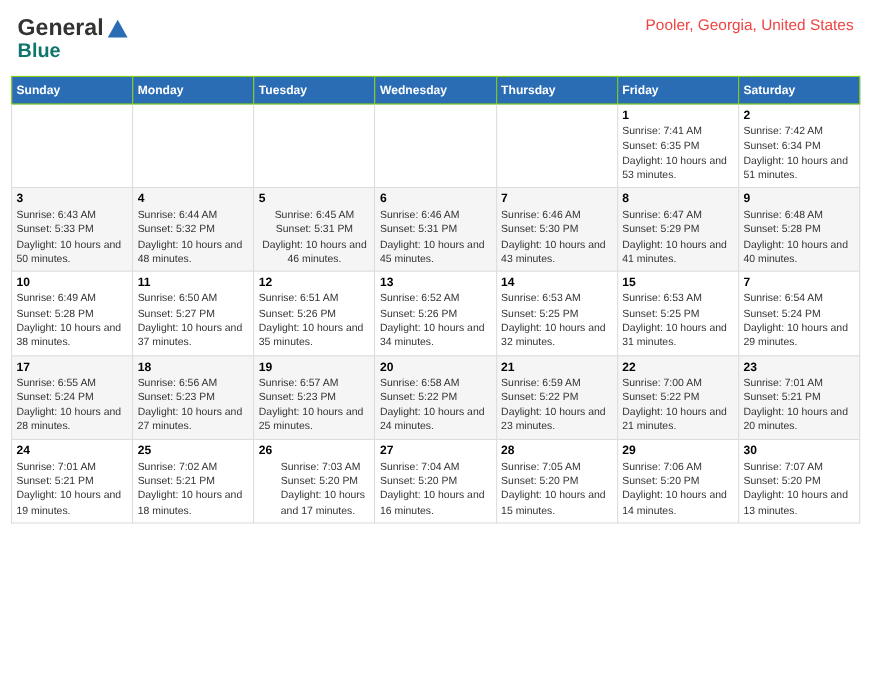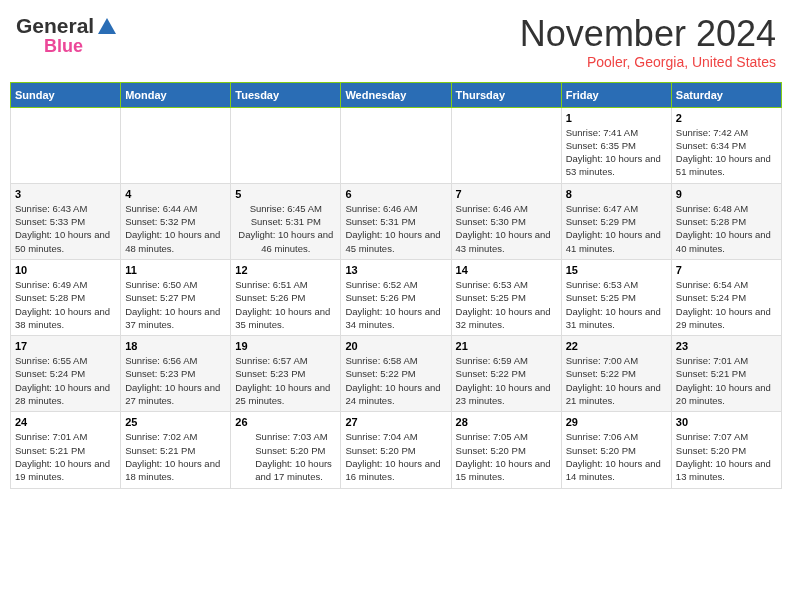--- a/index.html
+++ b/index.html
@@ -93,26 +93,25 @@
 <div class="header">
   <div class="logo-wrapper">
     <div class="logo-text-block">
       <div class="logo-line">
         <span style="font-size:21px;font-weight:bold;color:#333;">General</span>
         <svg width="22" height="20" viewBox="0 0 22 20" style="margin-left:2px;">
           <polygon points="11,2 20,18 2,18" fill="#2a6db5"></polygon>
         </svg>
       </div>
       <div class="logo-line logo-line2">
-        <span style="font-size:18px;font-weight:bold;color:#ec4899;margin-left:28px;">Blue</span>
+        <span style="font-size:18px;font-weight:bold;color:#0f766e;">Blue</span>
       </div>
     </div>
   </div>
   <div class="title-block">
-    <div class="month-title">November 2024</div>
     <div class="subtitle">Pooler, Georgia, United States</div>
   </div>
 </div>
 
 <table class="calendar">
   <thead>
     <tr>
     <th>Sunday</th>
         <th>Monday</th>
         <th>Tuesday</th>

